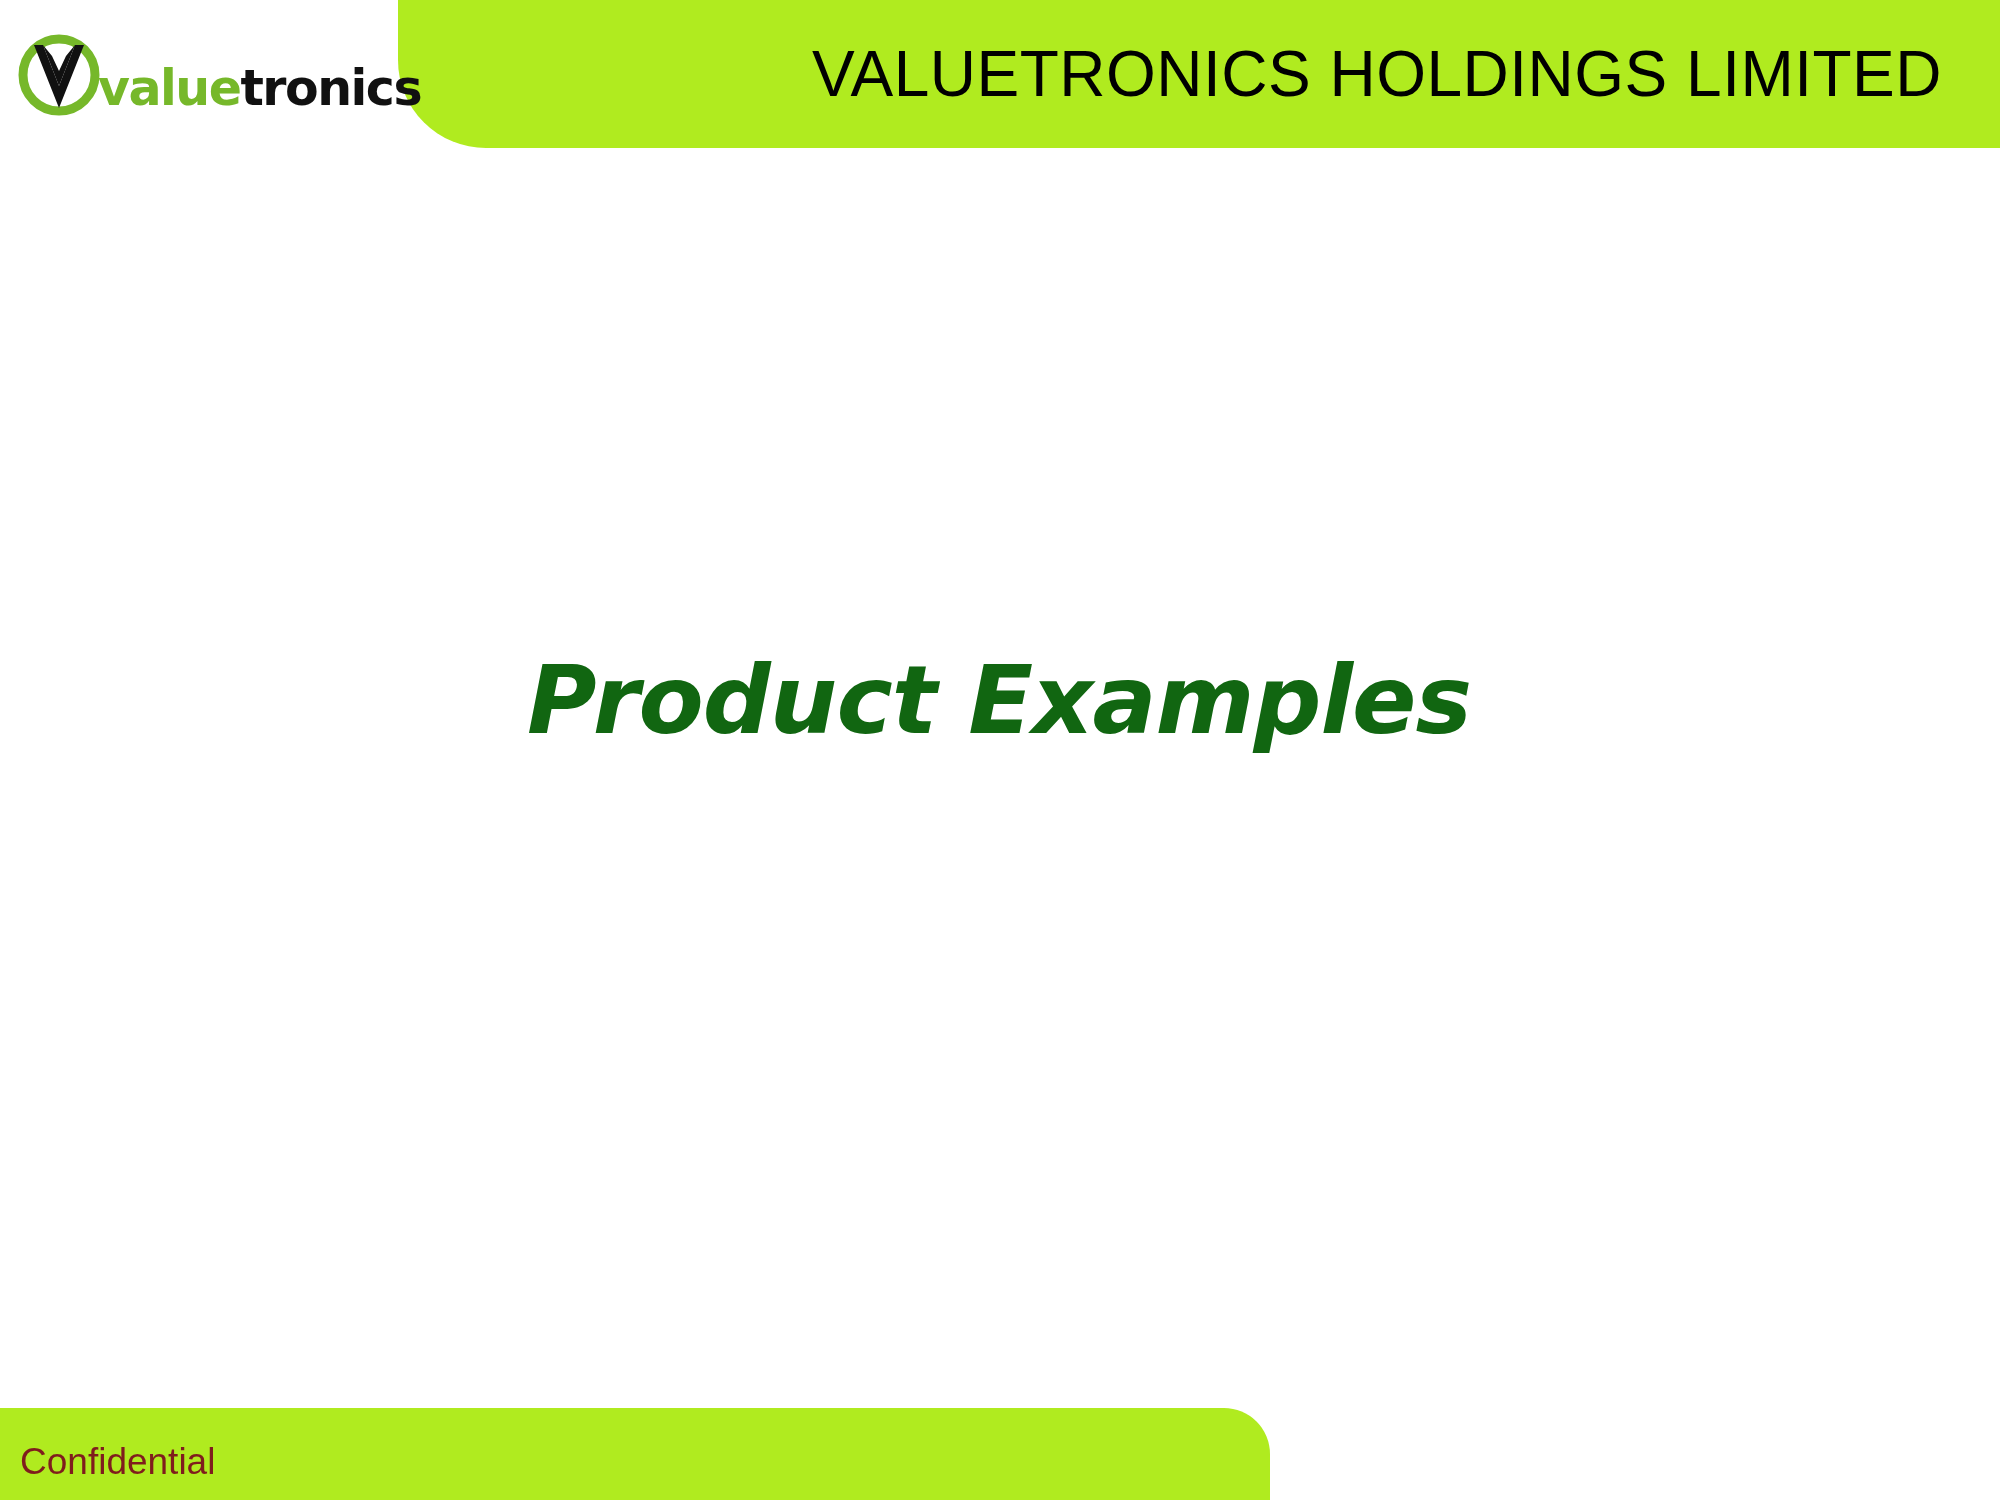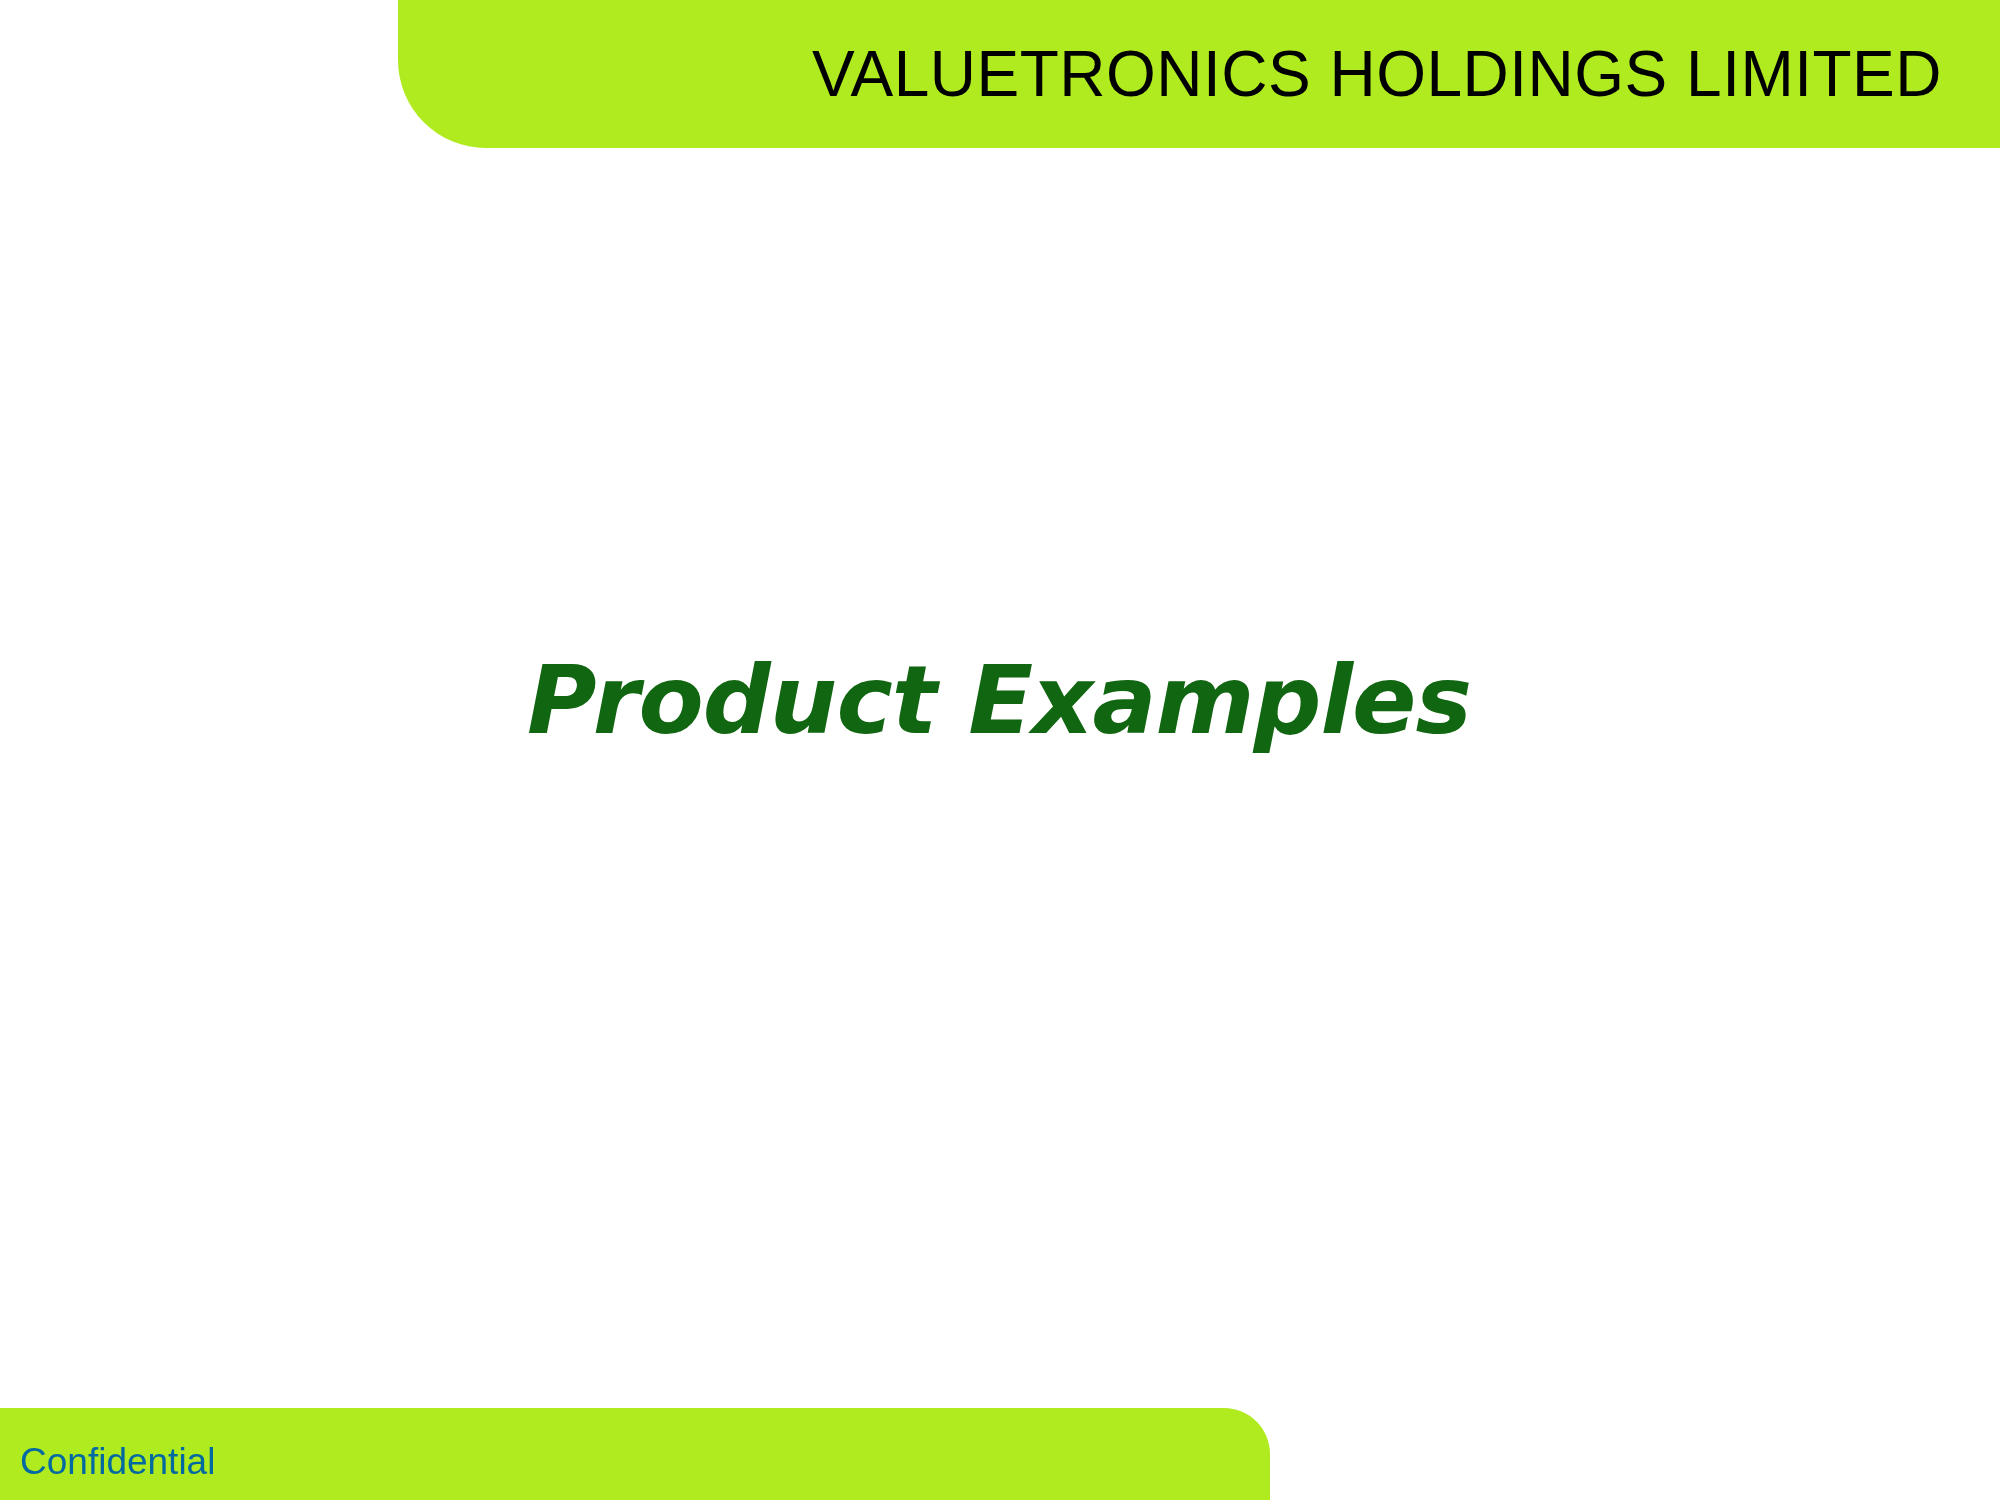--- a/index.html
+++ b/index.html
@@ -107,34 +107,46 @@
     background: #b0eb1f;
     border-top-right-radius: 46px;
   }
   #footer-note {
     position: absolute;
     left: 20px;
     top: 1443px;
     font-family: "Liberation Sans", sans-serif;
     font-size: 37px;
     font-weight: 400;
-    color: #0369a1;
+    color: #7f1d1d;
     white-space: nowrap;
     line-height: 1;
   }
 </style>
 </head>
 <body>
 
 <div id="slide">
 
   <div id="header-bar">
     <div id="company-title">VALUETRONICS HOLDINGS LIMITED</div>
   </div>
 
+  <div id="logo">
+    <span id="logo-mark">
+      <svg width="90" height="90" viewBox="0 0 90 90" aria-hidden="true">
+        <circle cx="45" cy="45" r="36" fill="none" stroke="#76b82a" stroke-width="9"></circle>
+        <path d="M20 15 L45 78 L70 15 L61 15 L45 56 L29 15 Z" fill="#111111"></path>
+        <path d="M29 15 L45 56 L61 15 L52 26 L45 41 L38 26 Z" fill="#111111"></path>
+      </svg>
+    </span>
+    <span id="logo-wordmark">
+      <span class="wm-green">value</span><span class="wm-black">tronics</span>
+    </span>
+  </div>
 
   <div id="headline">
     <span id="headline-text">Product Examples</span>
   </div>
 
   <div id="footer-bar"></div>
   <div id="footer-note">Confidential</div>
 
 </div>
 

